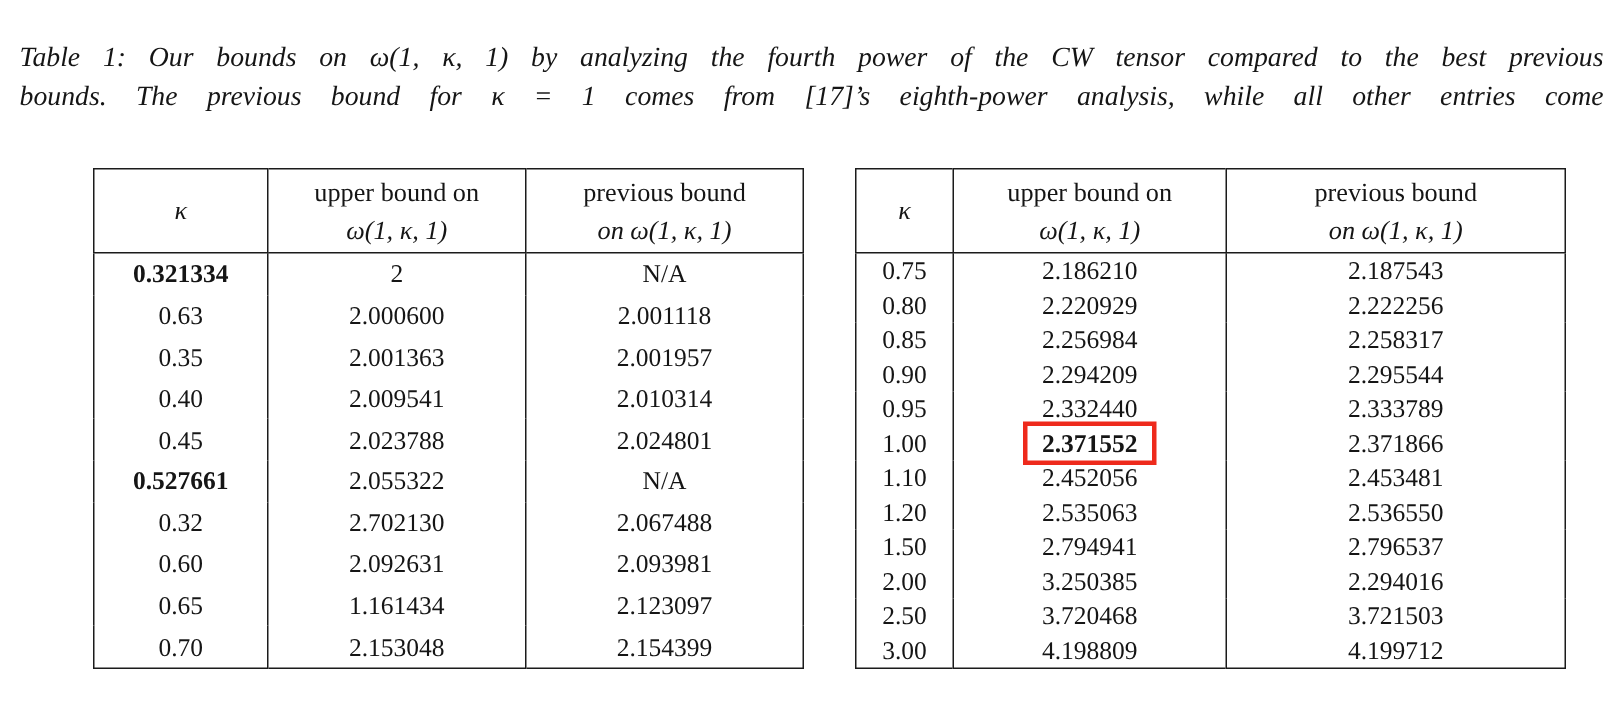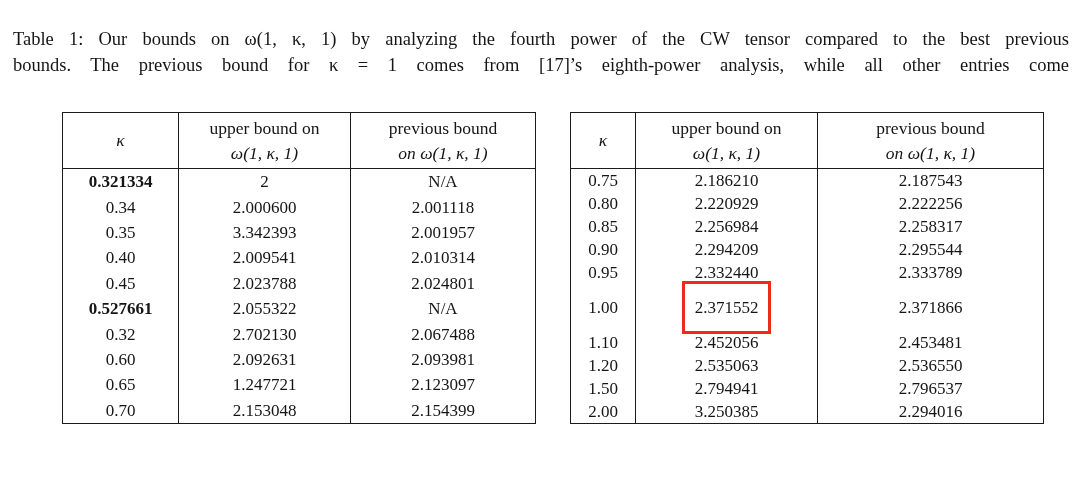--- a/index.html
+++ b/index.html
@@ -14,21 +14,21 @@
   .page { position: relative; width: 1080px; height: 482px; }
 
   
   .caption {
     position: absolute;
     left: 13px; top: 7px;
     width: 1056px;
     font-size: 18.5px;
     line-height: 26.5px;
   }
-  .cap-line { display: block; }
+  .cap-line { display: block; font-style: italic; }
   .cap-line.just { text-align: justify; text-align-last: justify; }
 
   
   .tables {
     position: absolute;
     left: 62px; top: 112px;
     display: flex;
     gap: 34px;
   }
   table.bounds-table {
@@ -57,23 +57,23 @@
   }
   table.bounds-table th:not(:last-child),
   table.bounds-table td:not(:last-child) {
     border-right: 1.3px solid #1b1b1b;
   }
   .math { font-style: italic; }
   .bold { font-weight: bold; }
   .highlight-box {
     display: inline-block;
     border: 3px solid var(--hl, #ee2a1c);
-    padding: 12px 10px;
+    padding: 0 10px;
     margin: -3px 16px;
-    font-weight: normal;
+    font-weight: bold;
   }
 </style>
 </head>
 <body>
 
 <div class="page">
 
   <p class="caption">
     <span class="cap-line just">Table 1: Our bounds on ω(1, κ, 1) by analyzing the fourth power of the CW tensor compared to the best previous</span>
     <span class="cap-line just">bounds. The previous bound for κ = 1 comes from [17]’s eighth-power analysis, while all other entries come</span>
@@ -102,27 +102,27 @@
           </th>
         </tr>
       </thead>
       <tbody>
           <tr>
             <td class="bold">0.321334</td>
             <td>2</td>
             <td>N/A</td>
           </tr>
           <tr>
-            <td>0.34</td>
+            <td>0.63</td>
             <td>2.000600</td>
             <td>2.001118</td>
           </tr>
           <tr>
             <td>0.35</td>
-            <td>3.342393</td>
+            <td>2.001363</td>
             <td>2.001957</td>
           </tr>
           <tr>
             <td>0.40</td>
             <td>2.009541</td>
             <td>2.010314</td>
           </tr>
           <tr>
             <td>0.45</td>
             <td>2.023788</td>
@@ -138,21 +138,21 @@
             <td>2.702130</td>
             <td>2.067488</td>
           </tr>
           <tr>
             <td>0.60</td>
             <td>2.092631</td>
             <td>2.093981</td>
           </tr>
           <tr>
             <td>0.65</td>
-            <td>1.247721</td>
+            <td>1.161434</td>
             <td>2.123097</td>
           </tr>
           <tr>
             <td>0.70</td>
             <td>2.153048</td>
             <td>2.154399</td>
           </tr>
         </tbody>
     </table>
 
@@ -221,17 +221,27 @@
           <tr>
             <td>1.50</td>
             <td>2.794941</td>
             <td>2.796537</td>
           </tr>
           <tr>
             <td>2.00</td>
             <td>3.250385</td>
             <td>2.294016</td>
           </tr>
+          <tr>
+            <td>2.50</td>
+            <td>3.720468</td>
+            <td>3.721503</td>
+          </tr>
+          <tr>
+            <td>3.00</td>
+            <td>4.198809</td>
+            <td>4.199712</td>
+          </tr>
         </tbody>
     </table>
 
   </div>
 </div>
 
 </body></html>

